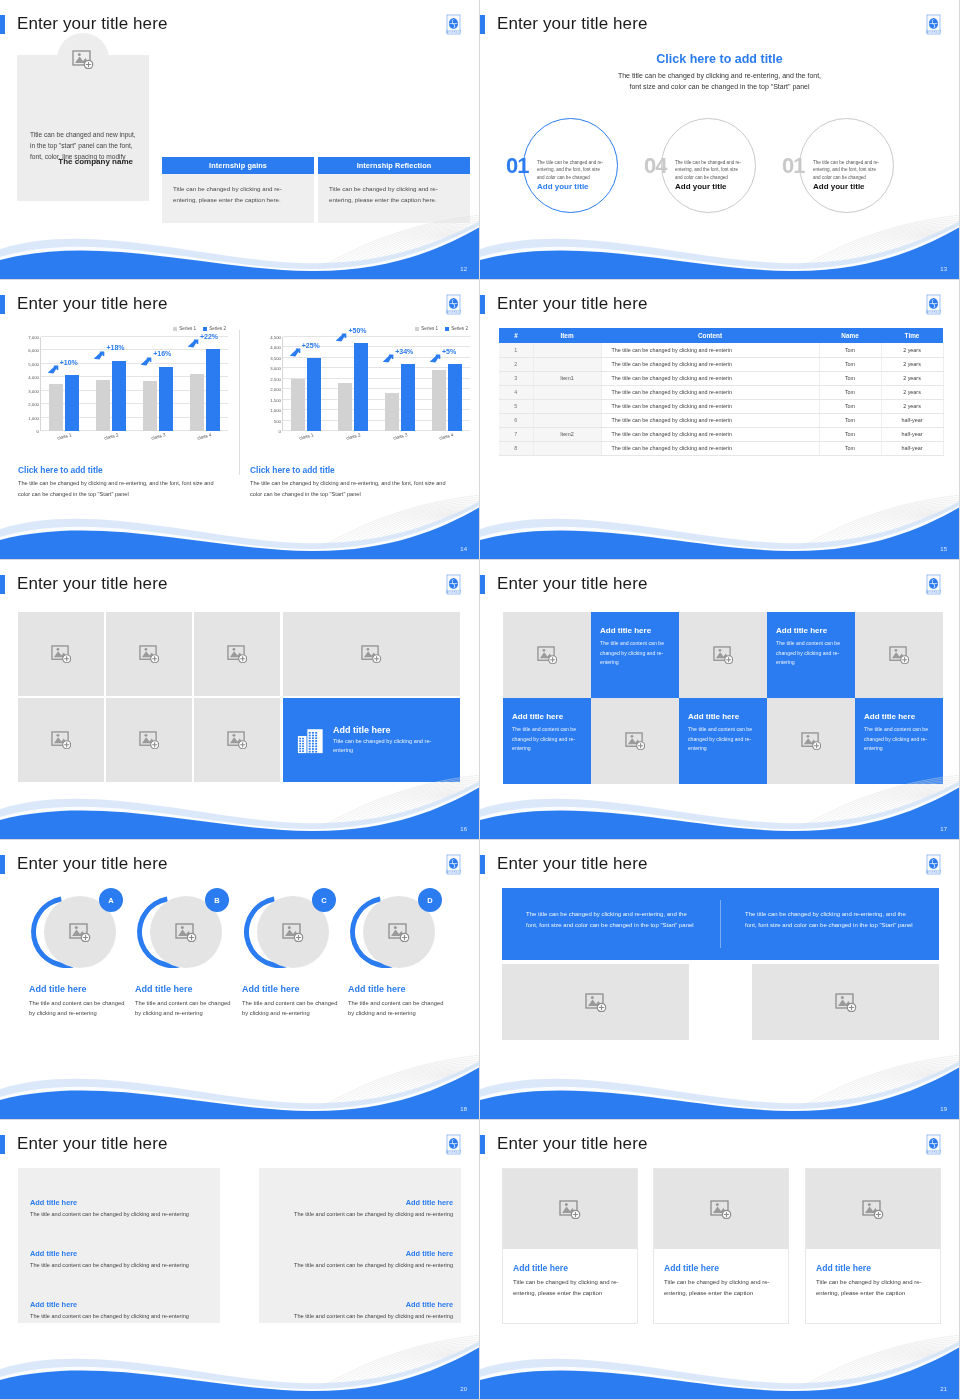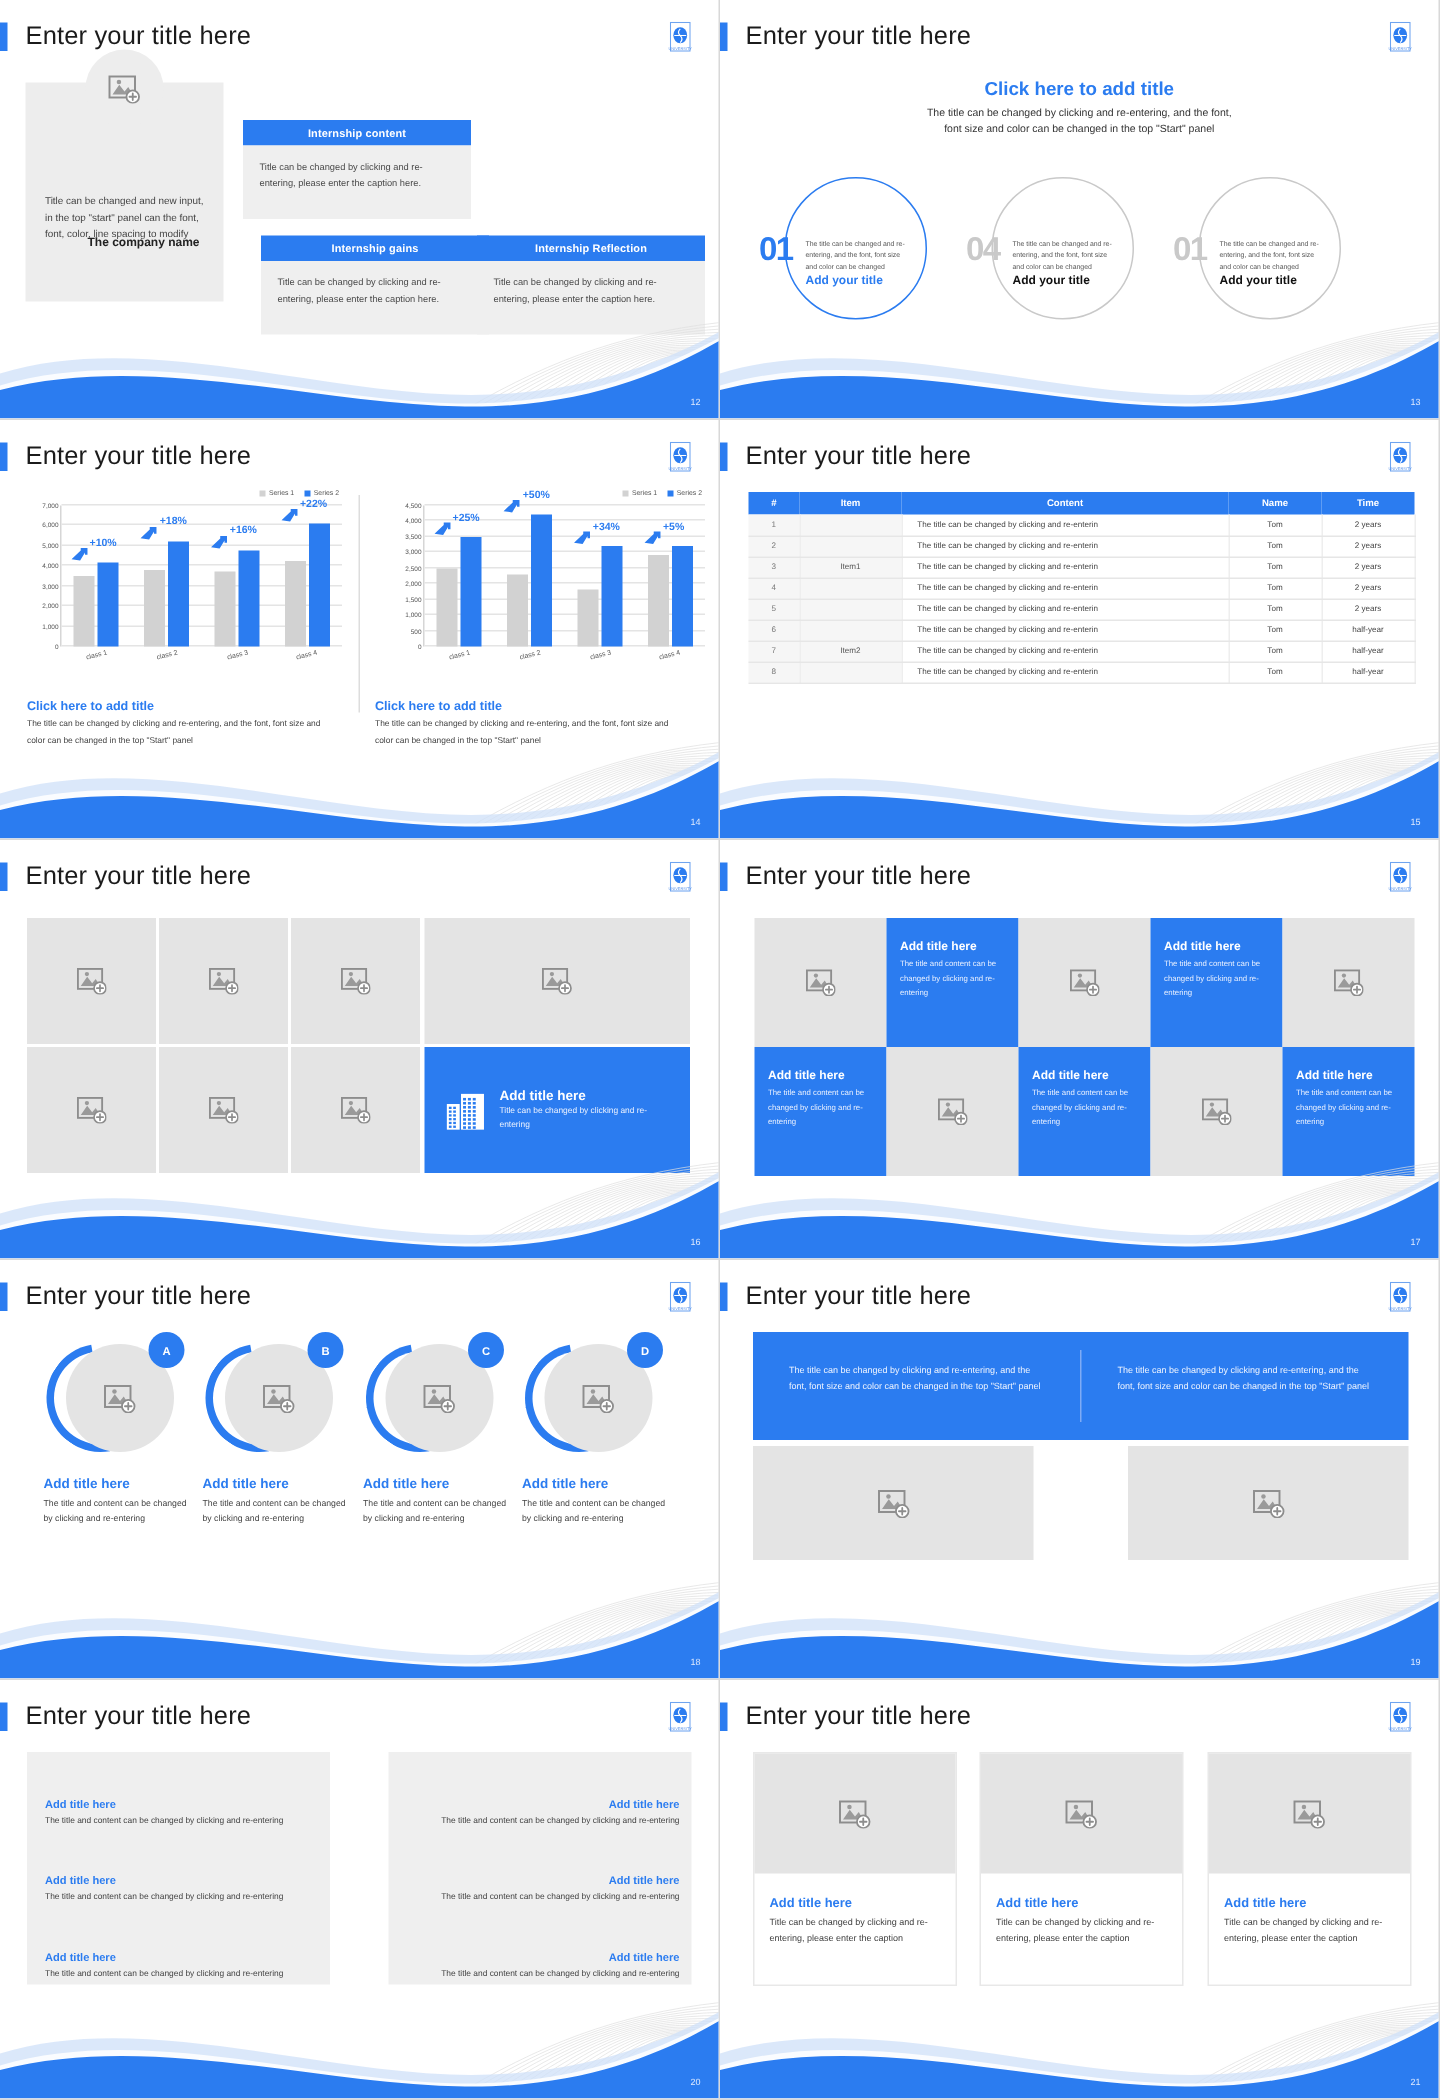--- a/index.html
+++ b/index.html
@@ -152,25 +152,21 @@
       </div>
       <div class="s12-circ">
         <svg viewBox="0 0 22 19" width="22" height="19">
           <rect x="1" y="1" width="17" height="14" fill="none" stroke="#8d8d8d" stroke-width="1.3"></rect>
           <path d="M3 13 L7.5 6.5 L11 11 L13.5 8 L16.5 13 Z" fill="#9a9a9a"></path>
           <circle cx="7.3" cy="4.6" r="1.5" fill="#9a9a9a"></circle>
           <circle cx="16.5" cy="14.5" r="4.2" fill="#fff" stroke="#8d8d8d" stroke-width="1.2"></circle>
           <path d="M16.5 12.3v4.4M14.3 14.5h4.4" stroke="#8d8d8d" stroke-width="1.2" stroke-linecap="round"></path>
         </svg>
       </div>
-      <div class="s12-card" style="left: 162px; top: 80px;">
-        <div class="s12-cap">Internship content</div>
-        <div class="s12-body">Title can be changed by clicking and re-entering, please enter the caption here.</div>
-      </div>
-      <div class="s12-card" style="left: 174px; top: 157px;">
+      <div class="s12-card" style="left: 162px; top: 157px;">
         <div class="s12-cap">Internship gains</div>
         <div class="s12-body">Title can be changed by clicking and re-entering, please enter the caption here.</div>
       </div>
       <div class="s12-card" style="left: 318px; top: 157px;">
         <div class="s12-cap">Internship Reflection</div>
         <div class="s12-body">Title can be changed by clicking and re-entering, please enter the caption here.</div>
       </div>
       <svg viewBox="0 0 480 66" class="wave" preserveAspectRatio="none">
         <g opacity="0.95">
           <path d="M300 66 C 360 30, 410 10, 480 2" stroke="#dfdfdf" stroke-width="0.5" fill="none"></path>

